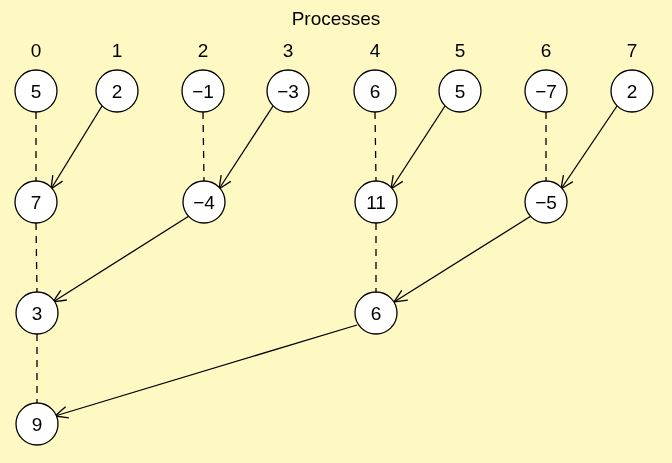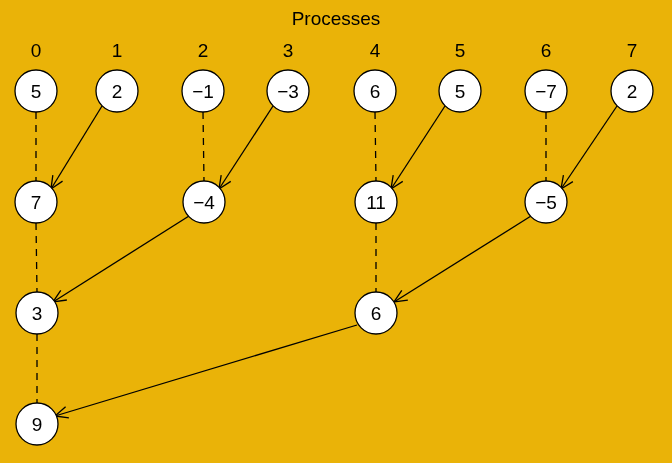--- a/index.html
+++ b/index.html
@@ -9,21 +9,21 @@
     background: #ffffff;
   }
   body {
     font-family: "Liberation Sans", sans-serif;
     color: #000000;
   }
   #diagram-root {
     position: relative;
     width: 672px;
     height: 463px;
-    background: #eab308;
+    background: #fef9c3;
     overflow: hidden;
   }
   #diagram-svg {
     position: absolute;
     left: 0;
     top: 0;
     width: 672px;
     height: 463px;
     display: block;
   }

